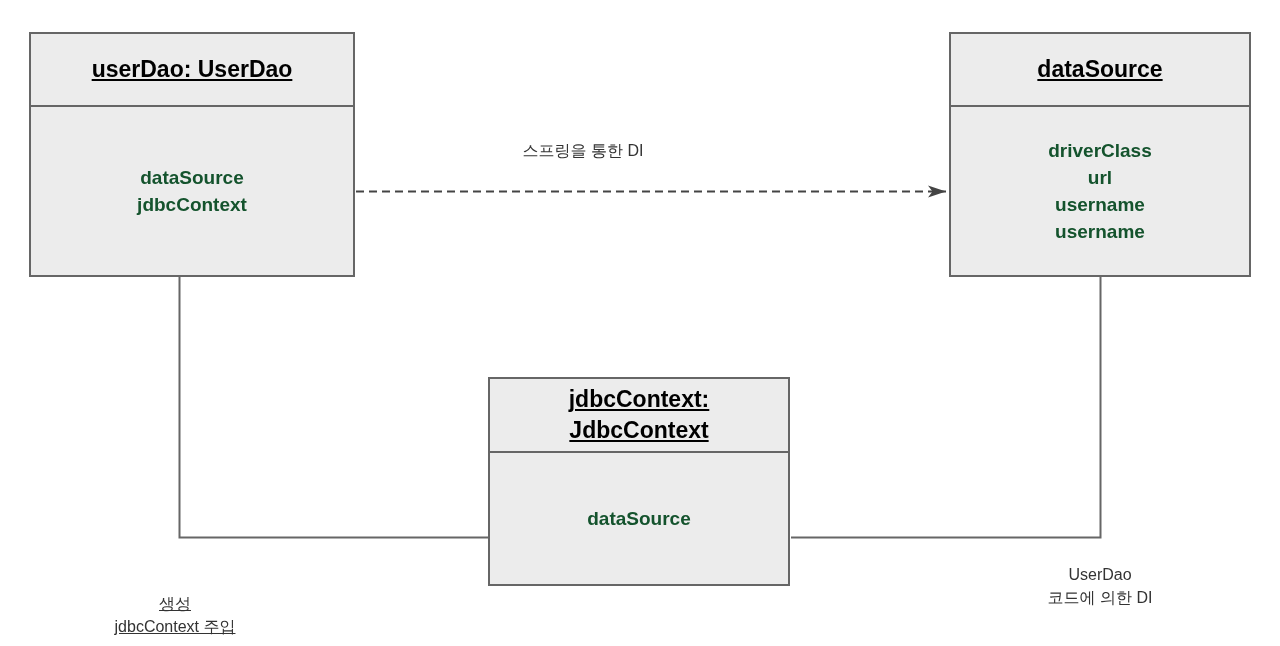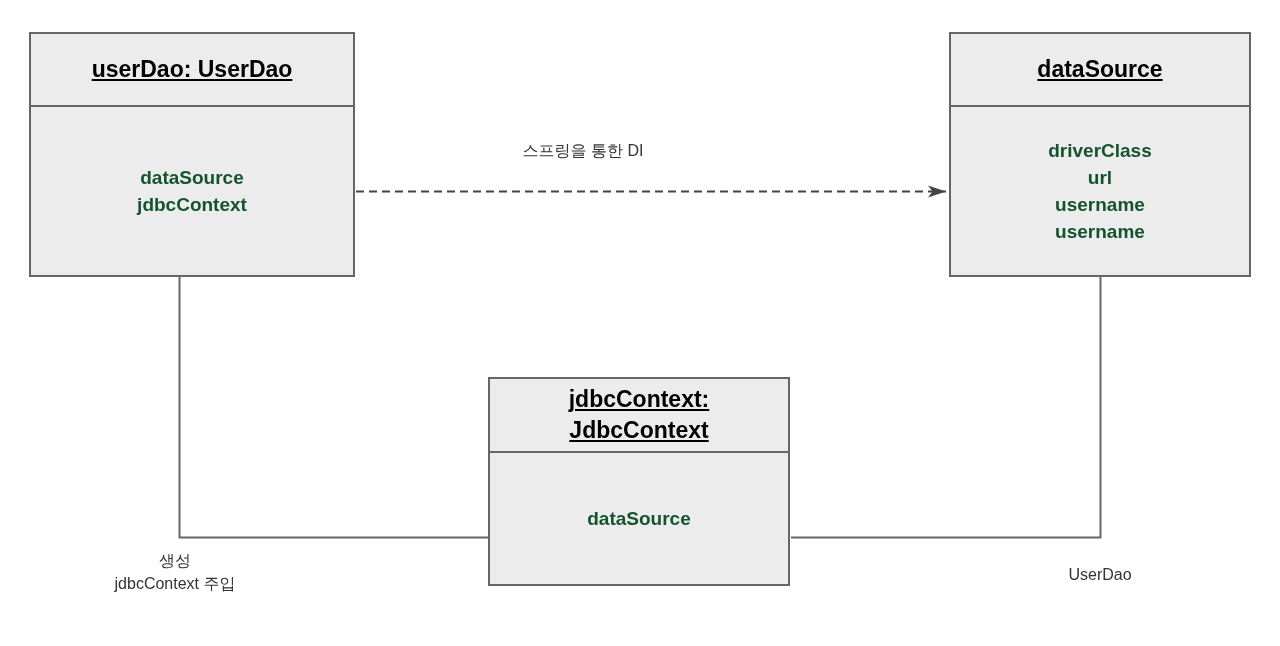--- a/index.html
+++ b/index.html
@@ -133,22 +133,23 @@
     </div>
     <div class="uml-body">
       <div>dataSource</div>
     </div>
   </div>
 
   <div class="edge-label" style="left:458px; top:139px; width:250px;">
     <div>스프링을 통한 DI</div>
   </div>
 
-  <div class="edge-label" style="left:50px; top:549px; width:250px;">
+  <div class="edge-label" style="left:50px; top:592px; width:250px;text-decoration:underline;">
     <div>생성</div>
     <div>jdbcContext 주입</div>
   </div>
 
   <div class="edge-label" style="left:975px; top:563px; width:250px;">
     <div>UserDao</div>
+    <div>코드에 의한 DI</div>
   </div>
 
 </div>
 
 </body></html>

